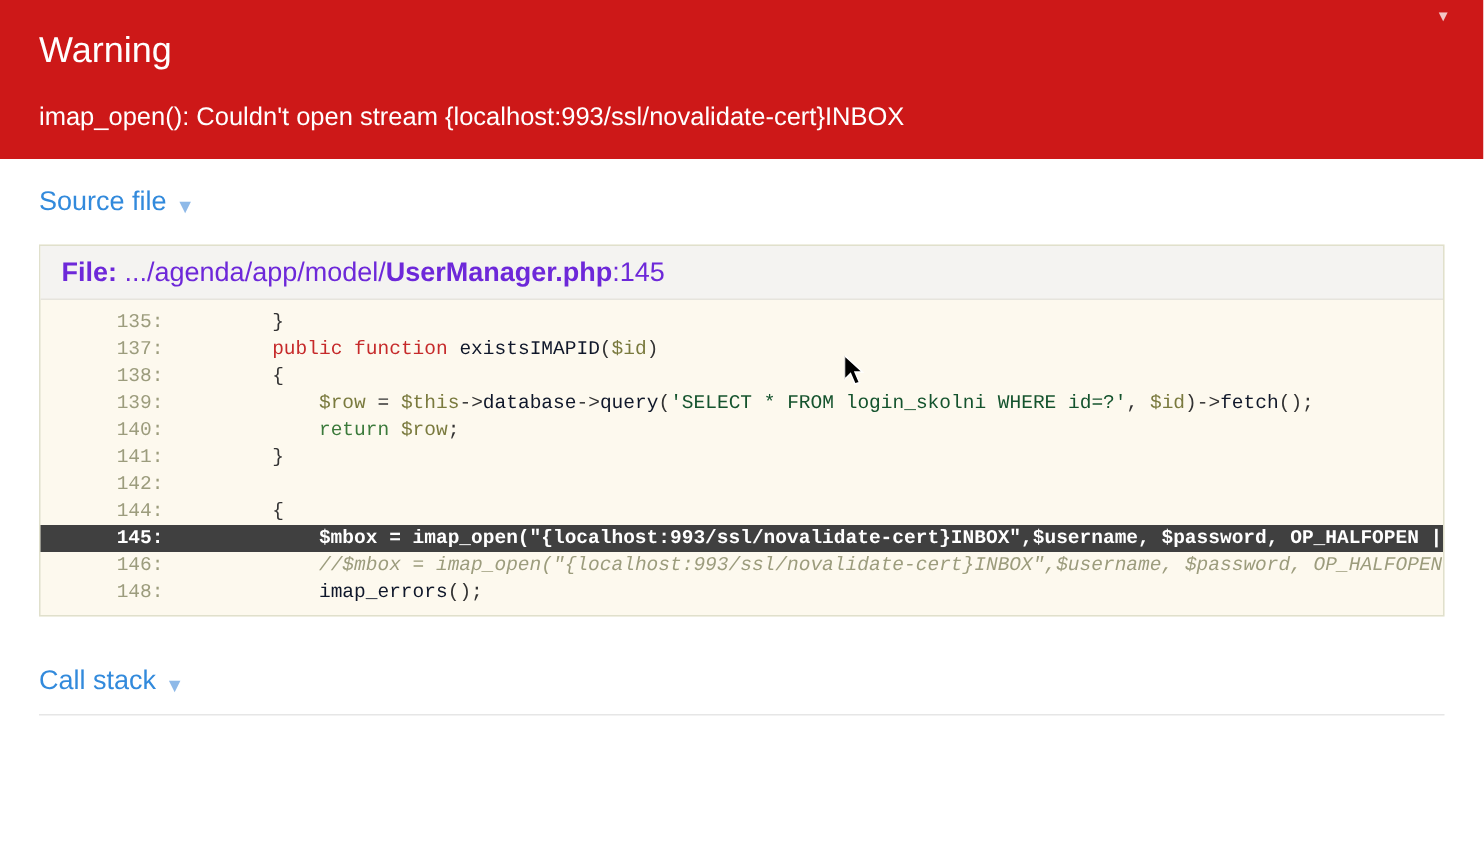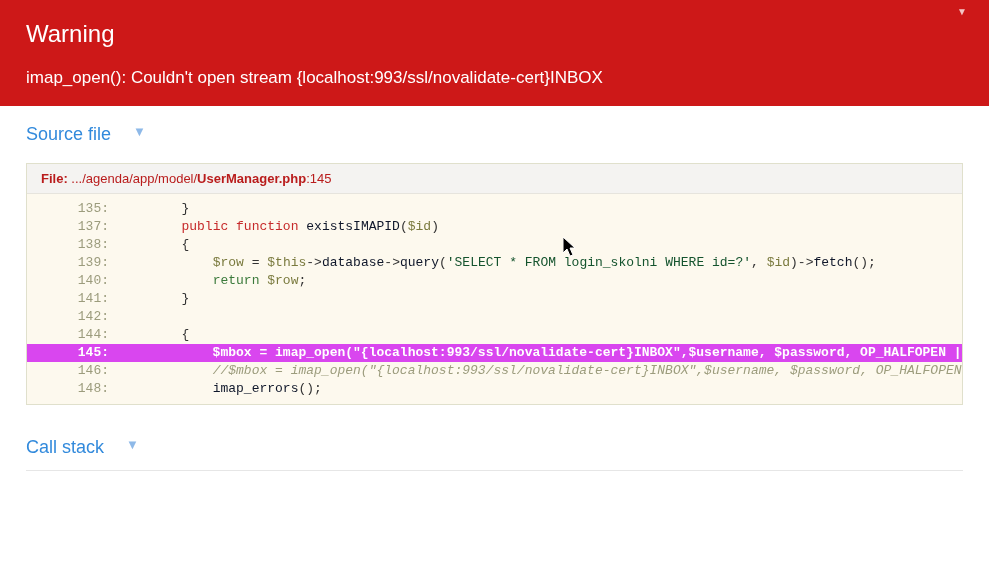--- a/index.html
+++ b/index.html
@@ -35,53 +35,53 @@
   }
   .section {
     padding: 18px 26px 0;
   }
   .section-title {
     color: #328adc;
     font-size: 18px;
     font-weight: normal;
     cursor: pointer;
     display: inline-flex;
-    align-items: flex-start;
-    gap: 22px;
+    align-items: flex-end;
+    gap: 6px;
     font-family: Arial, sans-serif;
   }
   .section-title .tri {
     color: #8eb9e8;
     font-size: 13px;
   }
   .file-box {
     margin: 18px 26px 0;
     border: 1px solid #e0e0cc;
     background: #fdf9ee;
   }
   .file-header {
     background: #f4f3f1;
     border-bottom: 1px solid #e6e4dd;
     padding: 7px 14px;
-    font-size: 13px;
-    color: #b91c1c;
+    font-size: 18px;
+    color: #6d28d9;
   }
   .file-header b { font-weight: bold; }
   .code {
     font-family: Consolas, "Courier New", monospace;
     font-size: 13px;
     line-height: 18px;
     padding: 6px 0;
   }
   .code-row {
     display: flex;
     white-space: pre;
   }
   .code-row.hl {
-    background: #d946ef;
+    background: #404040;
     color: #fff;
     font-weight: bold;
   }
   .ln {
     width: 60px;
     padding-right: 10px;
     text-align: right;
     color: #9c9c7d;
     flex: 0 0 60px;
     user-select: none;

